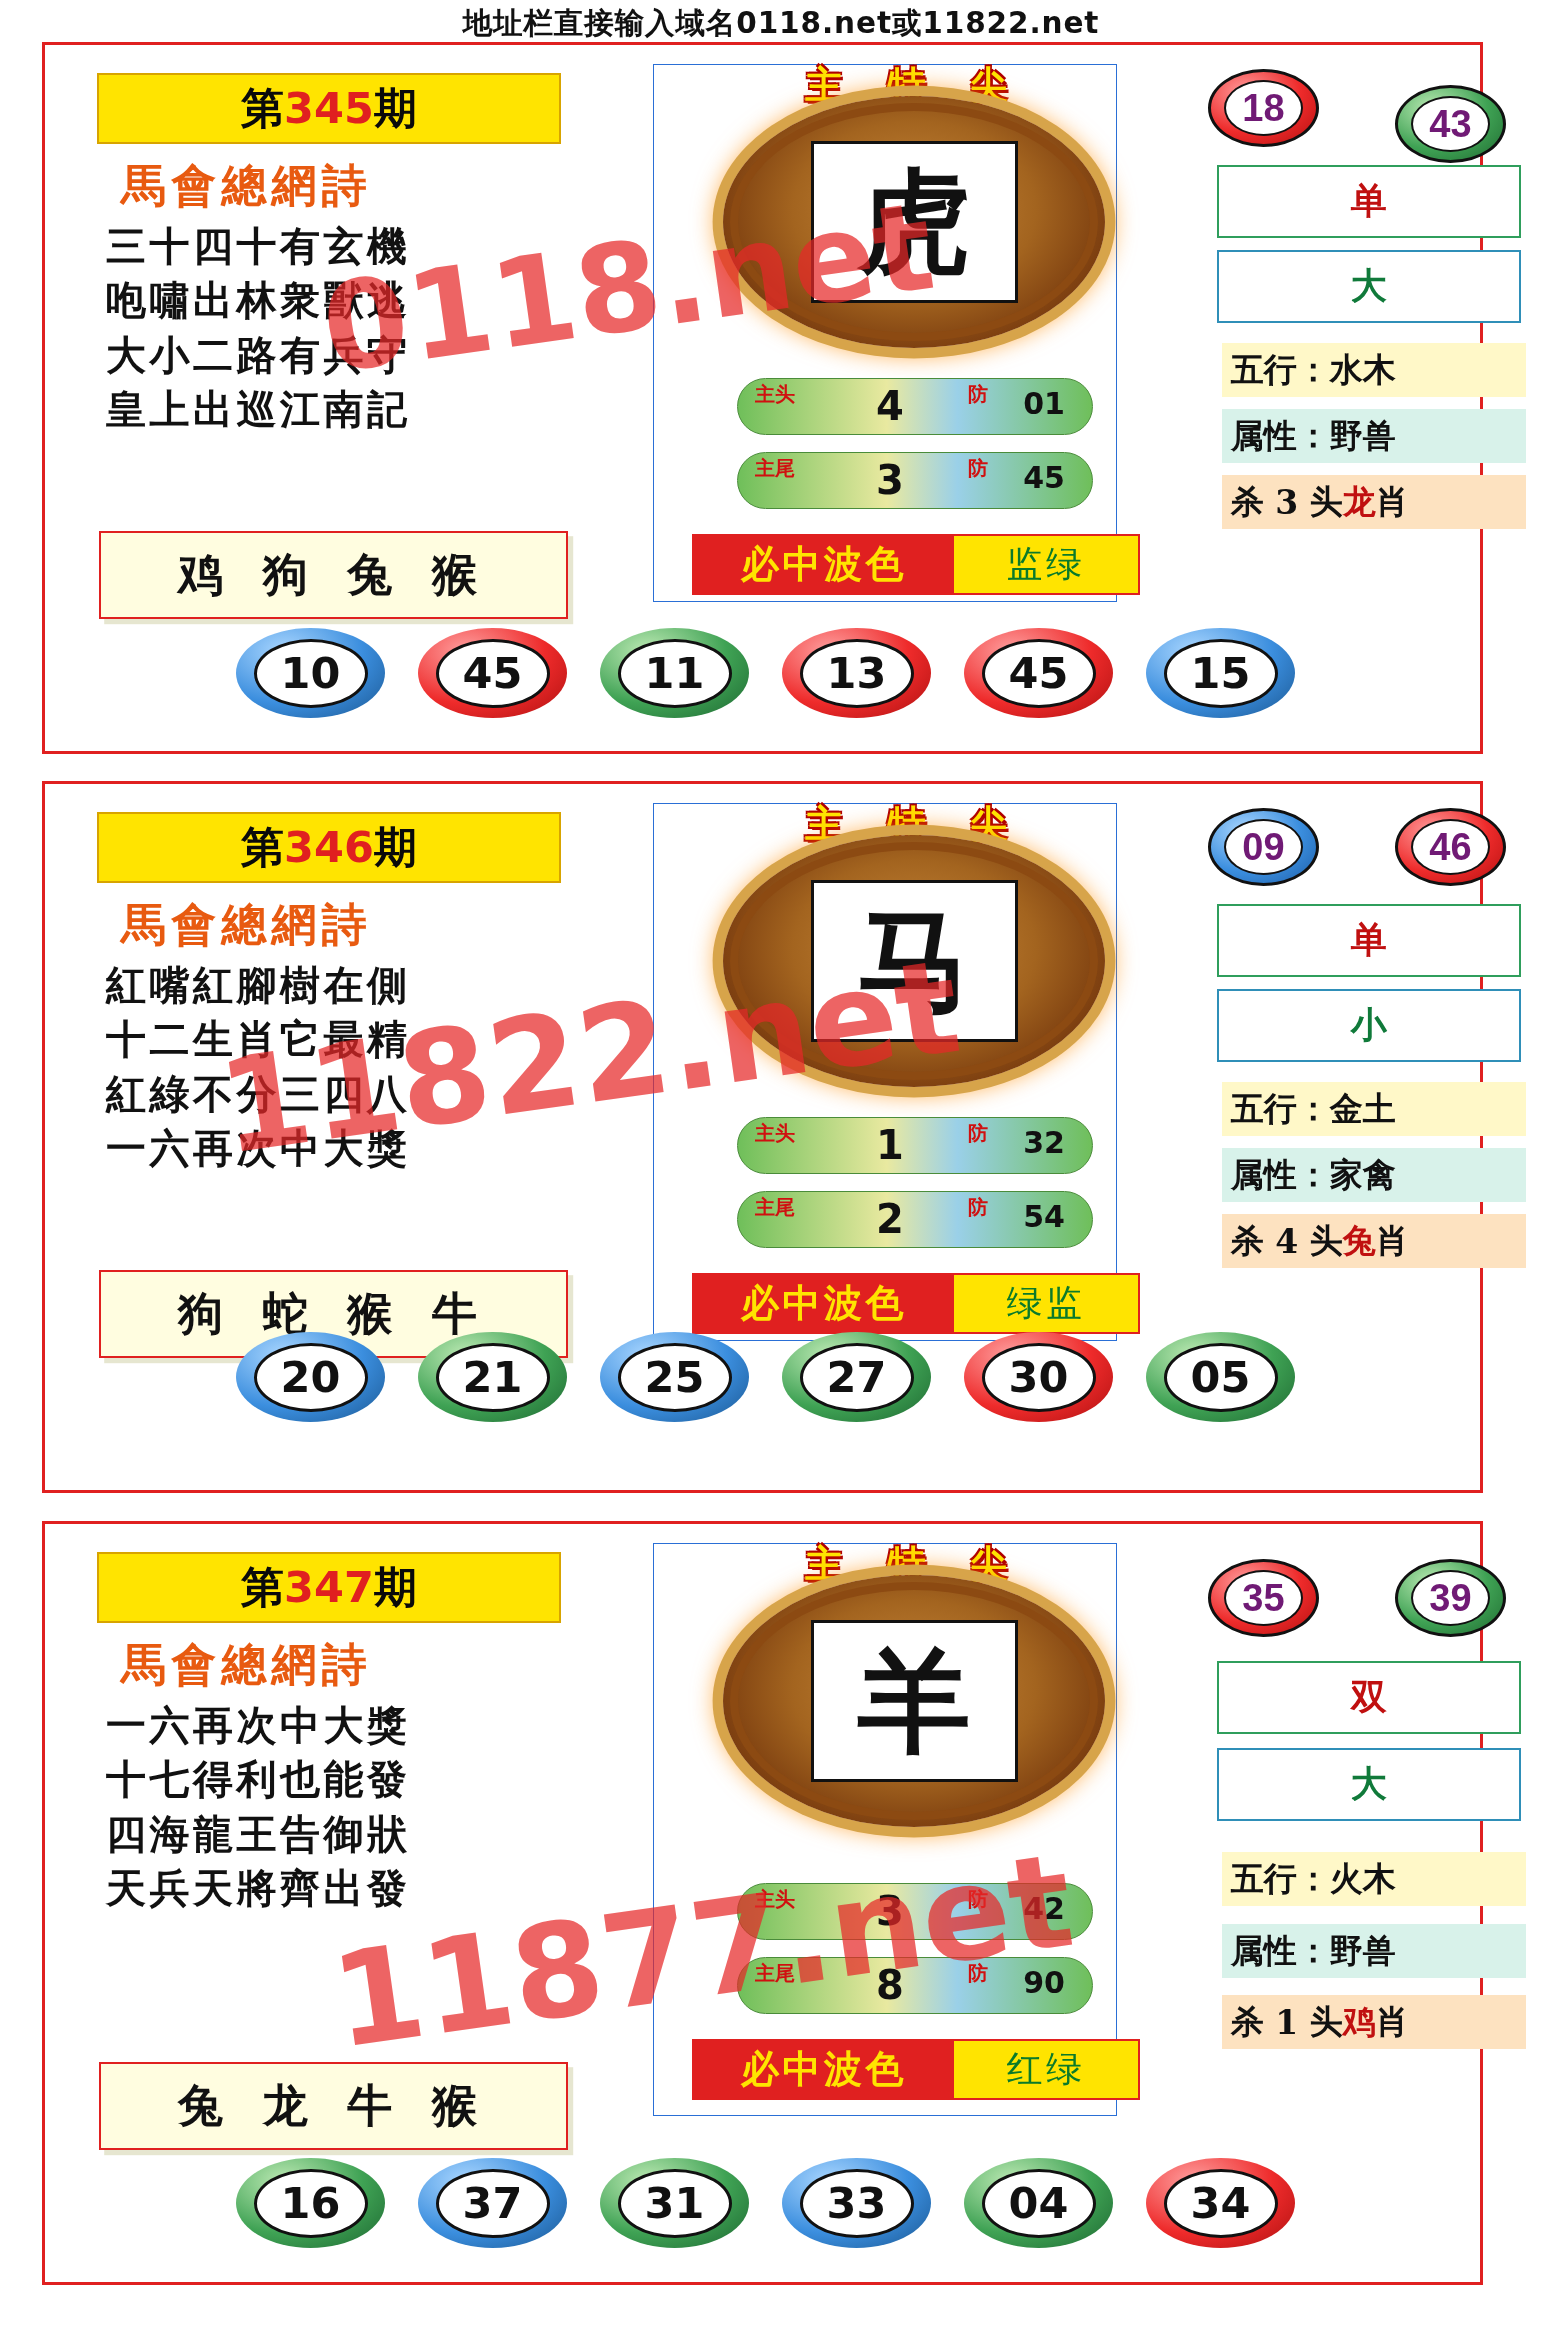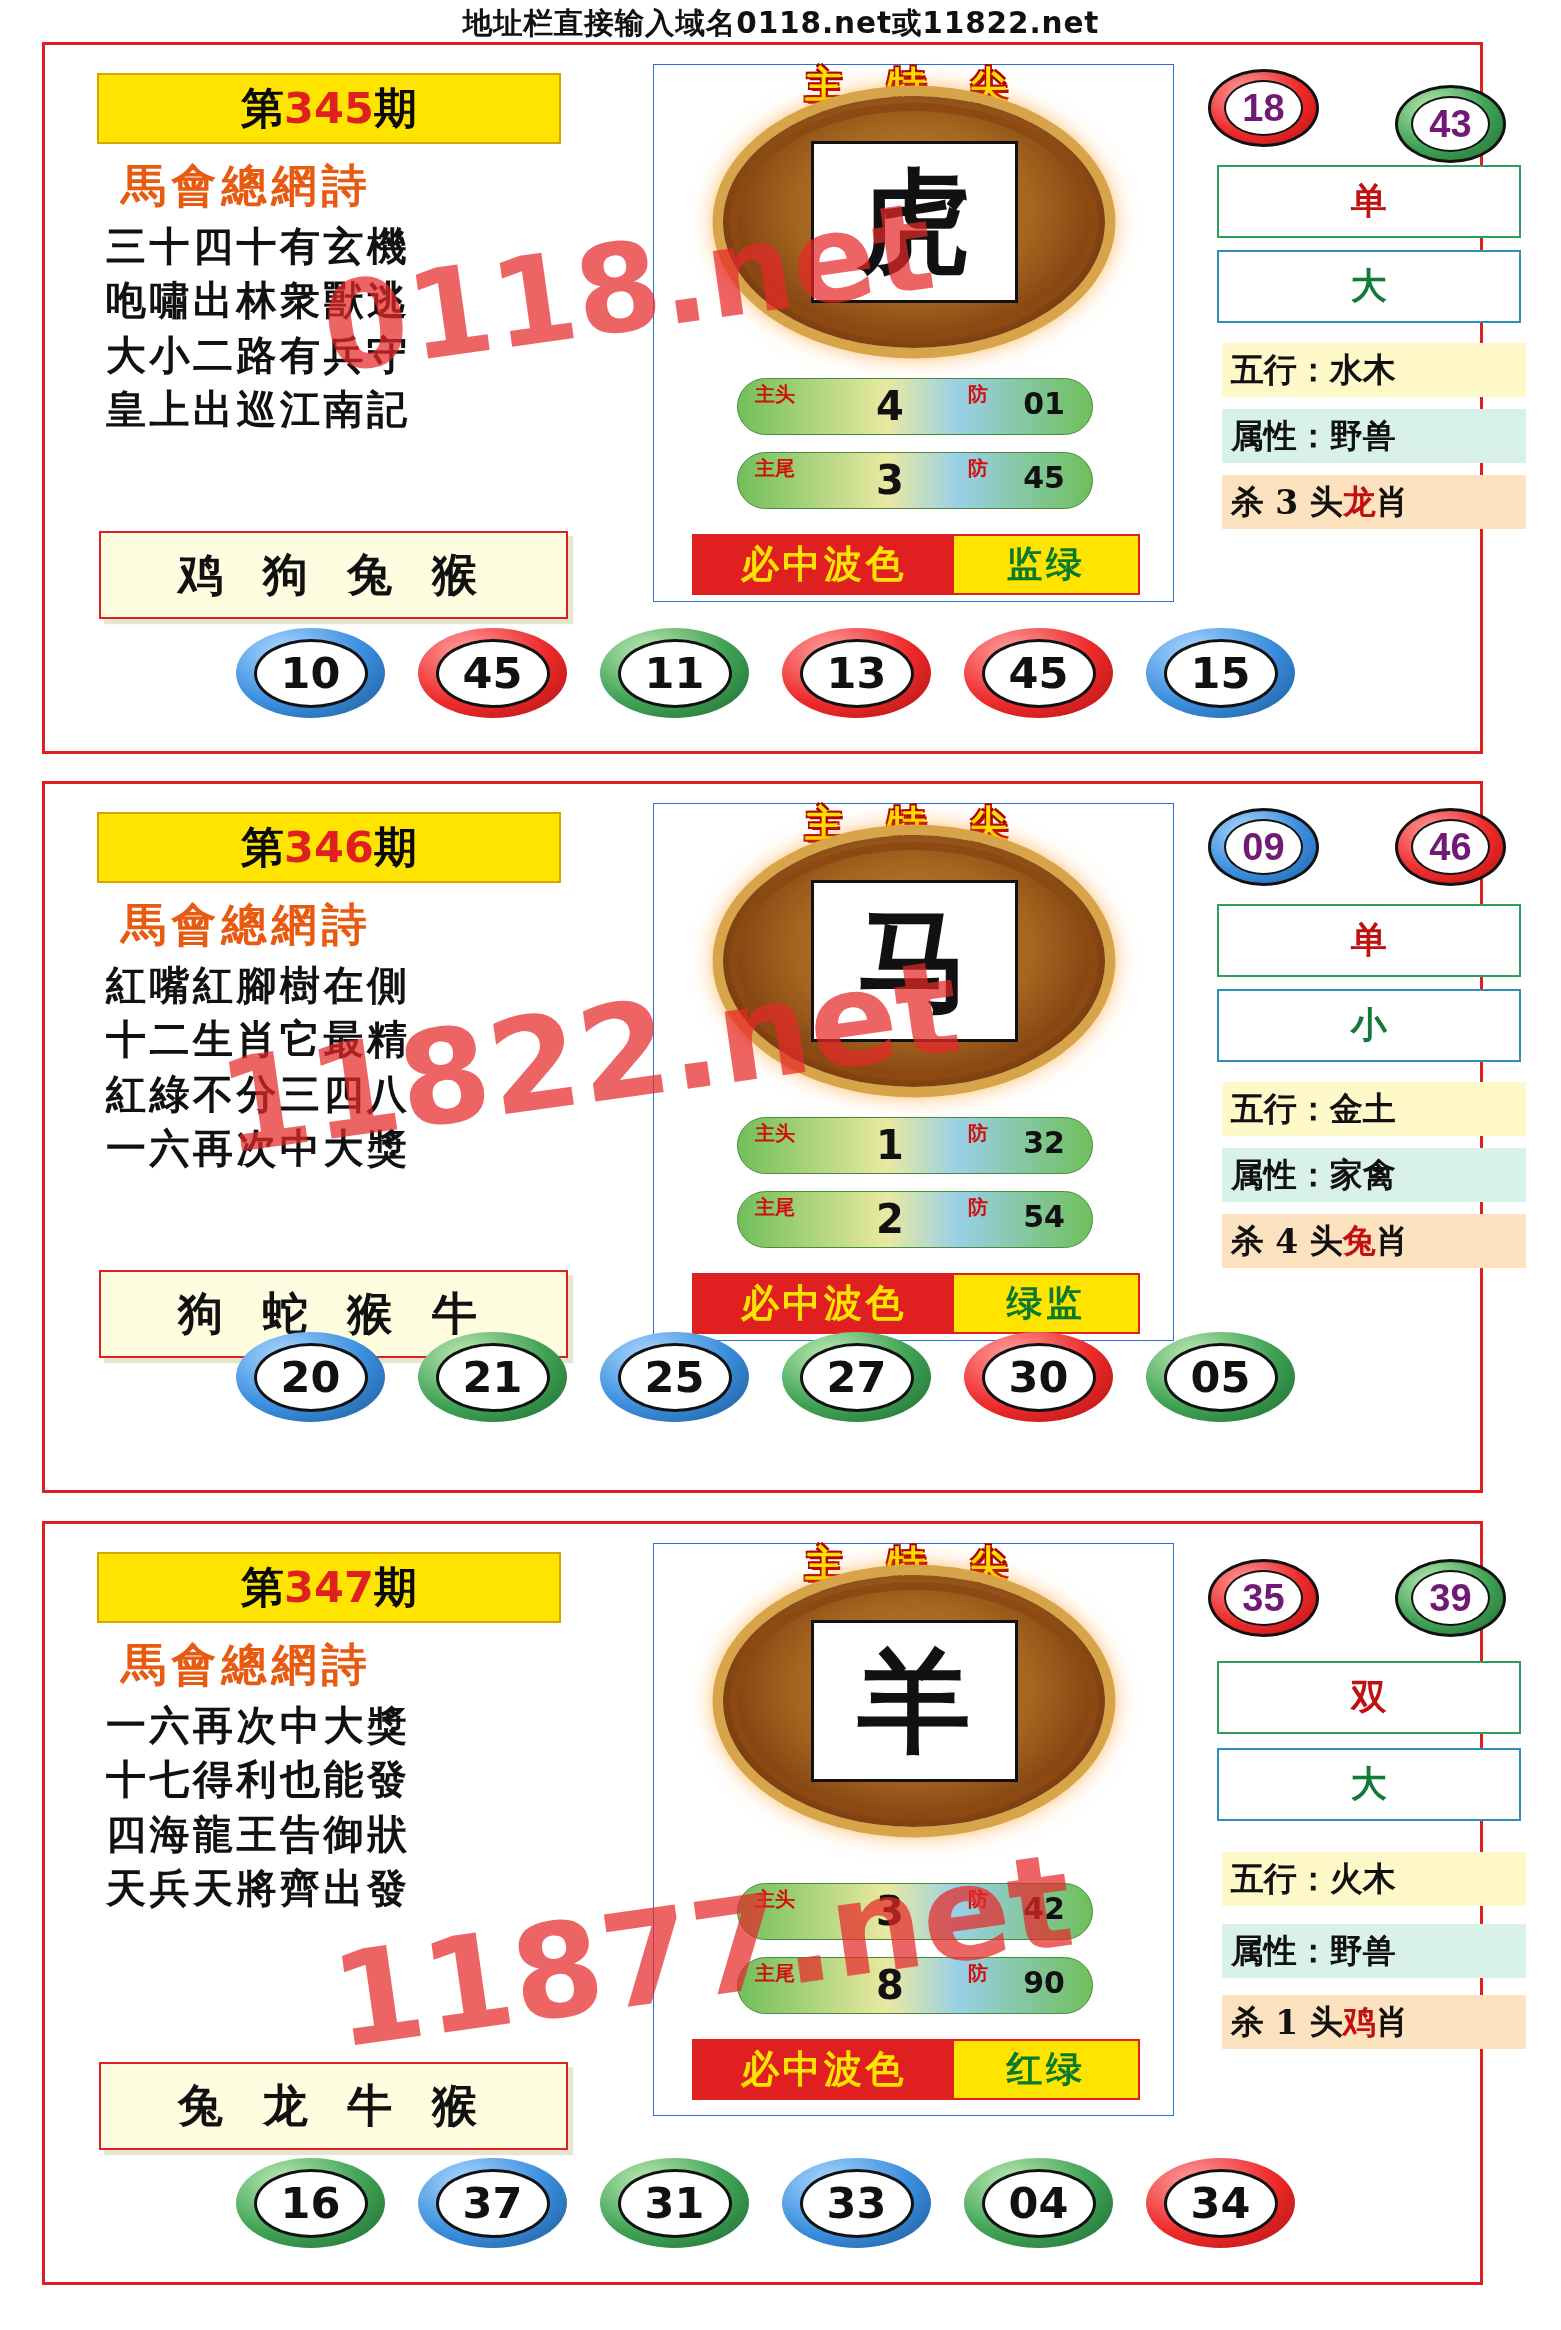--- a/index.html
+++ b/index.html
@@ -45,21 +45,21 @@
     display:flex;align-items:center;justify-content:center;
     box-shadow:5.2px 5.2px 0 rgba(200,200,150,.45);
   }
   .zodiac-text{
     font-family:"DejaVu Sans", sans-serif;font-weight:bold;font-size:45px;color:#111;
     letter-spacing:12px;
   }
 
   
   .center{
-    position:absolute;left:608px;top:19px;width:521px;height:538px;
+    position:absolute;left:608px;top:19px;width:464px;height:538px;
     border:1.7px solid #2a6fd6;box-sizing:border-box;background:#fff;
   }
   .center-head{
     position:absolute;left:0;top:-5.2px;width:521px;text-align:center;
     font-family:"DejaVu Sans", sans-serif;font-weight:bold;font-size:38px;color:#ffe400;
     letter-spacing:15.6px;text-shadow:2.6px 2.6px 0 #b00000,-1.7px -1.7px 0 #b00000,1.7px -1.7px 0 #b00000,-1.7px 1.7px 0 #b00000;
   }
   .emblem{
     position:absolute;left:69px;top:31px;width:382px;height:252px;
     border-radius:50%;
@@ -104,21 +104,21 @@
   .wave{
     position:absolute;left:38px;top:469px;width:448px;height:61px;
     border:2.6px solid #e02020;box-sizing:border-box;display:flex;
   }
   .wave-l{
     flex:0 0 260px;background:#e02020;display:flex;align-items:center;justify-content:center;
     font-family:"DejaVu Sans", sans-serif;font-weight:bold;font-size:38px;color:#ffe400;letter-spacing:3.5px;
   }
   .wave-r{
     flex:1;background:#ffe400;display:flex;align-items:center;justify-content:center;
-    font-family:"DejaVu Sans", sans-serif;font-weight:bold;font-size:36px;color:#0a7a2a;letter-spacing:3.5px;
+    font-family:"DejaVu Sans", sans-serif;font-weight:normal;font-size:36px;color:#0a7a2a;letter-spacing:3.5px;
   }
 
   
   .rightcol{position:absolute;left:1163px;top:24px;width:321px;height:538px;}
   .ball{
     position:absolute;width:111px;height:78px;border-radius:50%;
     display:flex;align-items:center;justify-content:center;box-sizing:border-box;
     font-family:Liberation Sans, sans-serif;font-weight:bold;font-size:40px;color:#701a75;
     background:#fff;border:3.5px solid #111;
   }

